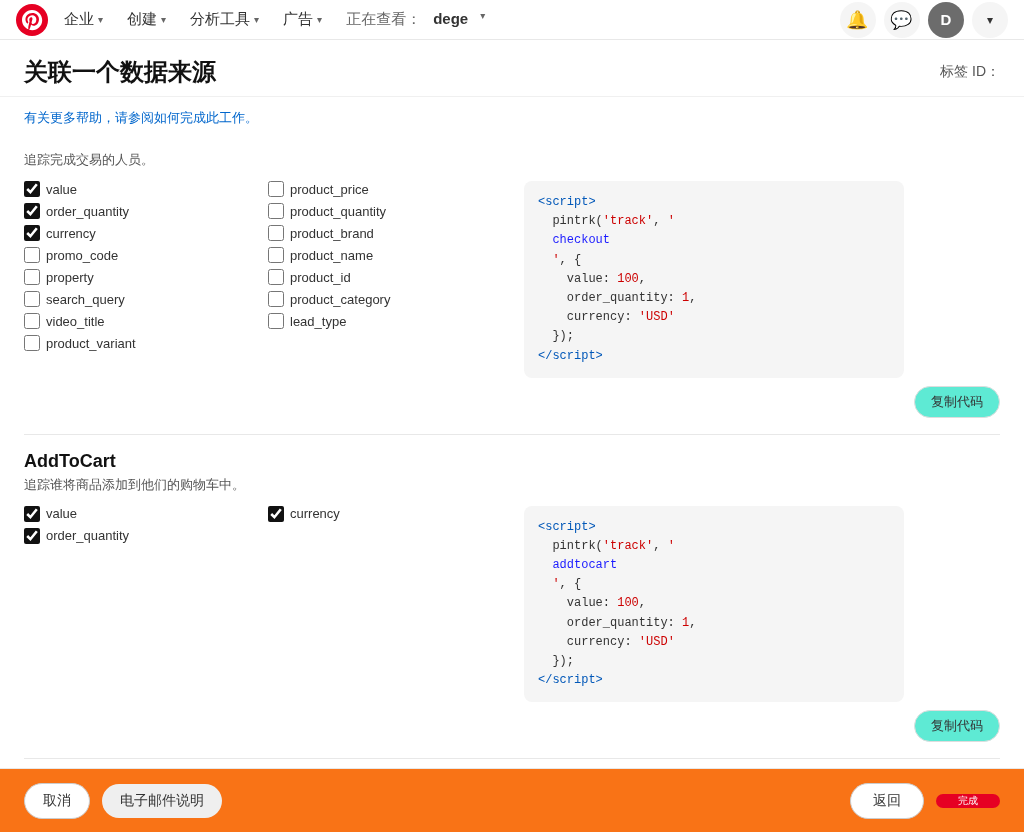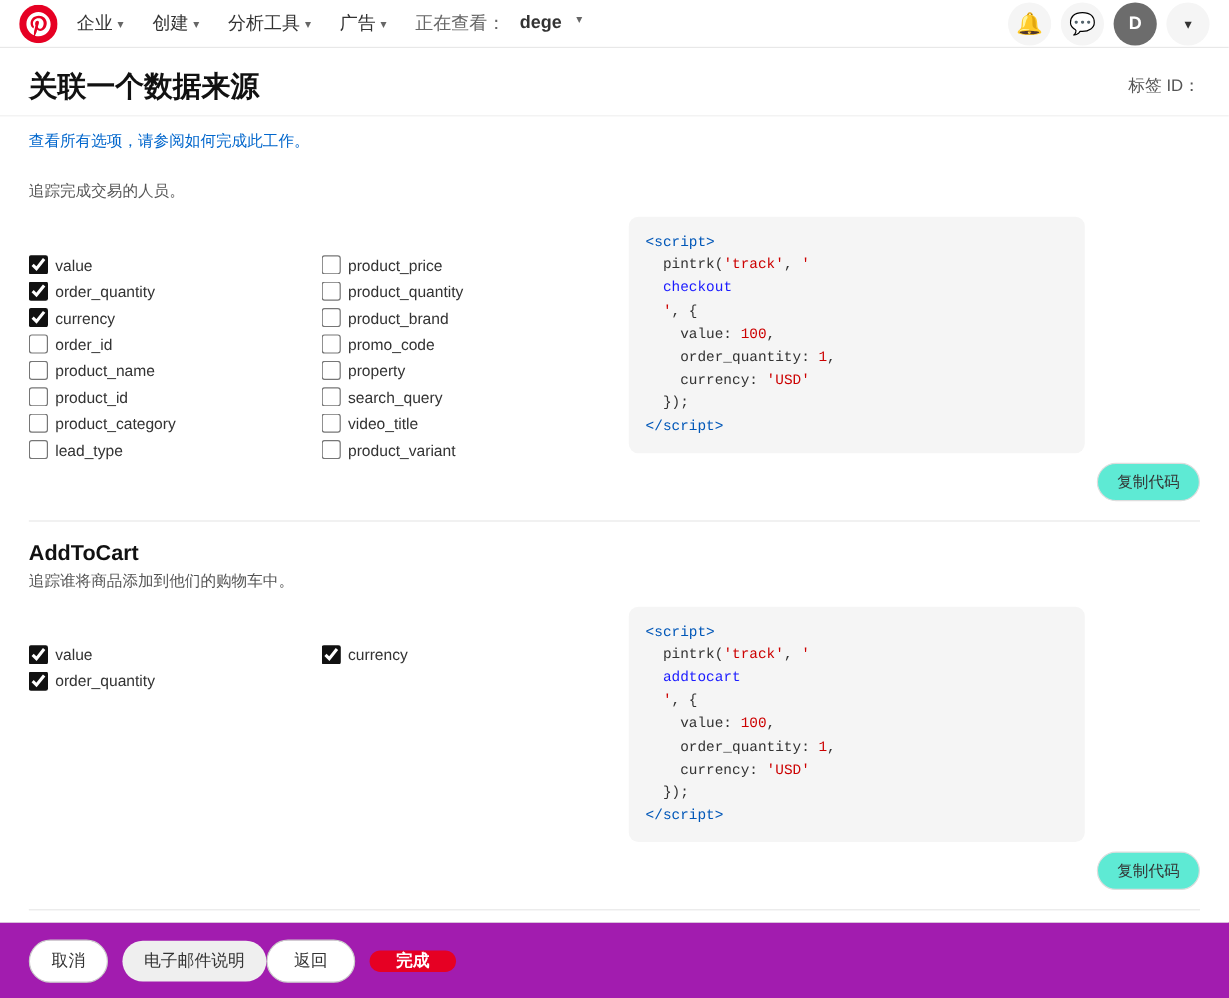--- a/index.html
+++ b/index.html
@@ -141,21 +141,20 @@
       align-items: flex-start;
     }
     .checkboxes-area {
       flex: 1;
       min-width: 280px;
     }
     .checkbox-grid {
       display: grid;
       grid-template-columns: 1fr 1fr;
       gap: 6px 12px;
-      margin-top: 32px;
     }
     .checkbox-item {
       display: flex;
       align-items: center;
       gap: 6px;
       font-size: 13px;
       color: #333;
       cursor: pointer;
     }
     .checkbox-item input[type="checkbox"] {
@@ -213,24 +212,25 @@
       color: #333;
     }
 
     
     .bottom-bar {
       position: fixed;
       bottom: 0;
       left: 0;
       width: 1024px;
       height: 64px;
-      background: #a21caf;
+      background: #f97316;
       border-top: 1px solid #e8e8e8;
       display: flex;
       align-items: center;
+      justify-content: space-between;
       padding: 0 24px;
     }
     .bottom-left {
       display: flex;
       align-items: center;
       gap: 12px;
     }
     .cancel-btn {
       background: #fff;
       border: 1px solid #ccc;
@@ -261,22 +261,22 @@
       padding: 8px 22px;
       font-size: 14px;
       cursor: pointer;
       color: #333;
     }
     .finish-btn {
       background: #e60023;
       border: none;
       border-radius: 20px;
       padding: 0 22px;
-      font-size: 14px;
-      font-weight: 700;
+      font-size: 10px;
+      font-weight: 400;
       cursor: pointer;
       color: #fff;
     }
 
     
     .main-content::-webkit-scrollbar { width: 8px; }
     .main-content::-webkit-scrollbar-track { background: #f1f1f1; }
     .main-content::-webkit-scrollbar-thumb { background: #ccc; border-radius: 4px; }
   </style>
 </head>
@@ -326,21 +326,21 @@
 </nav>
 
 <div class="page-header">
   <h1 class="page-title">关联一个数据来源</h1>
   <span class="tag-id-label">标签 ID：</span>
 </div>
 
 <div class="main-content">
 
   <div class="scroll-hint">
-    <span>查看所有选项，请参阅如何完成此工作。</span>
+    <span>有关更多帮助，请参阅如何完成此工作。</span>
   </div>
 
   <div class="section">
     <div class="section-desc">追踪完成交易的人员。</div>
     <div class="section-body">
       <div class="checkboxes-area">
         <div class="checkbox-grid">
 
           <label class="checkbox-item">
             <input type="checkbox" checked="" style=""> value
@@ -356,23 +356,20 @@
             <input type="checkbox" style=""> product_quantity
           </label>
 
           <label class="checkbox-item">
             <input type="checkbox" checked="" style=""> currency
           </label>
           <label class="checkbox-item">
             <input type="checkbox" style=""> product_brand
           </label>
 
-          <label class="checkbox-item">
-            <input type="checkbox" style=""> order_id
-          </label>
           <label class="checkbox-item">
             <input type="checkbox" style=""> promo_code
           </label>
 
           <label class="checkbox-item">
             <input type="checkbox" style=""> product_name
           </label>
           <label class="checkbox-item">
             <input type="checkbox" style=""> property
           </label>

